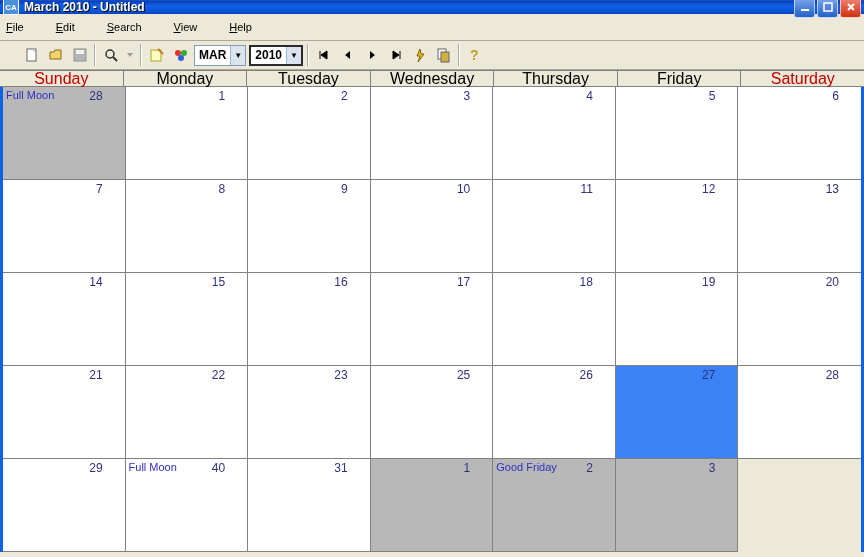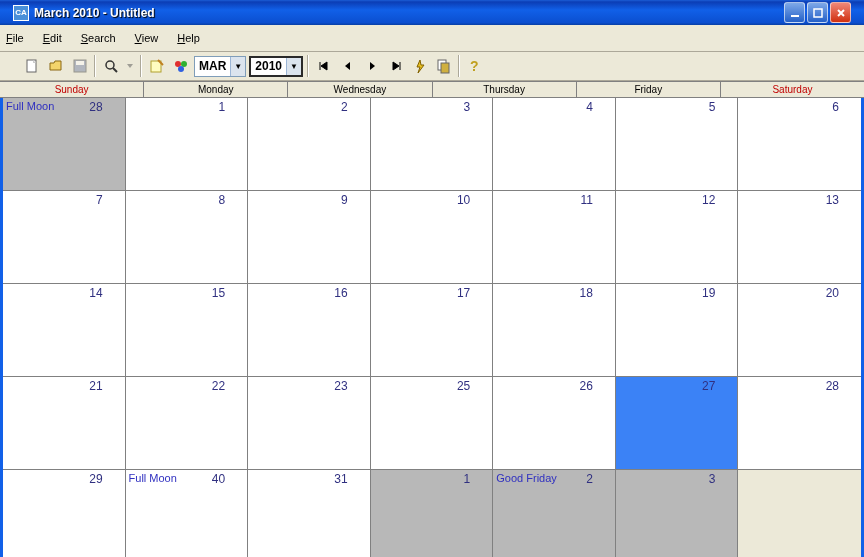--- a/index.html
+++ b/index.html
@@ -1,43 +1,43 @@
 <!DOCTYPE html>
 <html><head>
 <meta charset="utf-8">
 <style>
 * { margin:0; padding:0; box-sizing:border-box; }
 body { font-family:"Tahoma",Arial,sans-serif; font-size:11px; width:864px; height:557px; overflow:hidden; background:#ece9d8; }
 
 
-.titlebar { height:25px; background:linear-gradient(#1b5dd6,#0b3db5 8%,#1160e8 40%,#0b4fd0 90%,#083fa5); display:flex; align-items:center; padding:0 13px; color:#fff; font-weight:bold; font-size:12px; font-family:"Tahoma",sans-serif;}
+.titlebar { height:14px; background:linear-gradient(#1b5dd6,#0b3db5 8%,#1160e8 40%,#0b4fd0 90%,#083fa5); display:flex; align-items:center; padding:0 3px; color:#fff; font-weight:bold; font-size:12px; font-family:"Tahoma",sans-serif;}
 .titlebar .appicon { width:16px; height:16px; background:#4a90d9; border:1px solid #fff; margin-right:5px; font-size:8px; color:#fff; display:flex; align-items:center; justify-content:center; }
 .titlebar .title { flex:1; text-shadow:1px 1px 1px #000; }
 .titlebar .winbtns { display:flex; gap:2px; }
 .winbtn { width:21px; height:21px; border-radius:3px; display:flex; align-items:center; justify-content:center; font-weight:bold; font-size:10px; color:#fff; border:1px solid rgba(255,255,255,.6);}
 .winbtn.min,.winbtn.max{ background:linear-gradient(#7ea9e8,#2460c8);}
 .winbtn.close{ background:linear-gradient(#f08878,#d03010);}
 .winbtn svg{ display:block;}
 
 
-.menubar { height:20px; background:#ece9d8; border-bottom:1px solid #aca899; display:flex; align-items:center; padding:13px 6px; gap:19px; font-size:11px;}
+.menubar { height:20px; background:#ece9d8; border-bottom:1px solid #aca899; display:flex; align-items:center; padding:13px 6px; gap:32px; font-size:11px;}
 .menuitem { cursor:default; }
 .menuitem u{ text-decoration:underline;}
 
 
 .toolbar { height:29px; background:#ece9d8; border-bottom:1px solid #aca899; display:flex; align-items:center; padding:0 20px; gap:1px;}
 .tbtn { width:23px; height:22px; display:flex; align-items:center; justify-content:center; cursor:default;}
 .tsep{ width:2px; height:22px; border-left:1px solid #aca899; border-right:1px solid #fff; margin:0 2px;}
 .combo { height:21px; border:1px solid #7f9db9; background:#fff; display:flex; align-items:center; padding:0 0 0 4px; font-weight:bold; font-size:12px; font-family:Arial; margin:0 1px;}
 .combo.hi{ border:2px solid #2a2a2a; background:#fff;}
 .combo .arrow{ width:15px; height:100%; display:flex; align-items:center; justify-content:center; font-size:8px; background:#dbe4ee; margin-left:4px; border-left:1px solid #9cb6d6;}
 
 
 .dayheader { height:17px; display:flex; border-top:1px solid #808080;}
-.dayheader div{ flex:1; text-align:center; border-right:1px solid #808080; border-bottom:1px solid #808080; background:#ece9d8; font-size:10px; line-height:16px;}
+.dayheader div{ flex:1; text-align:center; border-right:1px solid #808080; border-bottom:1px solid #808080; background:#ece9d8; font-size:16px; line-height:16px;}
 .dayheader div:last-child{border-right:none;}
 .weekend{ color:#c00000;}
 
 
 .calgrid{ display:grid; grid-template-columns:repeat(7,1fr); grid-template-rows:repeat(5,93px); border-left:3px solid #1160e8; border-right:3px solid #1160e8;}
 .cell{ border-right:1px solid #808080; border-bottom:1px solid #808080; background:#fff; position:relative; padding:1px 3px; font-size:11px;}
 .cell:nth-child(7n){border-right:none;}
 .cell.outmonth{ background:#b8b8b8;}
 .cell.highlight{ background:#3b82f6;}
 .cell .num{ position:absolute; top:2px; right:22px; color:#303080; font-size:12px;}
@@ -167,20 +167,21 @@
   <div class="tbtn">
       <svg width="16" height="16">
         <text x="3" y="13" font-size="14" font-weight="bold" fill="#c0a020">?</text>
       </svg>
     </div>
 </div>
 
 <div class="dayheader">
     <div class="weekend">Sunday</div>
     <div>Monday</div>
+    <div>Tuesday</div>
     <div>Wednesday</div>
     <div>Thursday</div>
     <div>Friday</div>
     <div class="weekend">Saturday</div>
   </div>
 
 <div class="calgrid">
     <div class="cell outmonth">
       <span class="num">28</span>
       <span class="evt">Full Moon</span>

